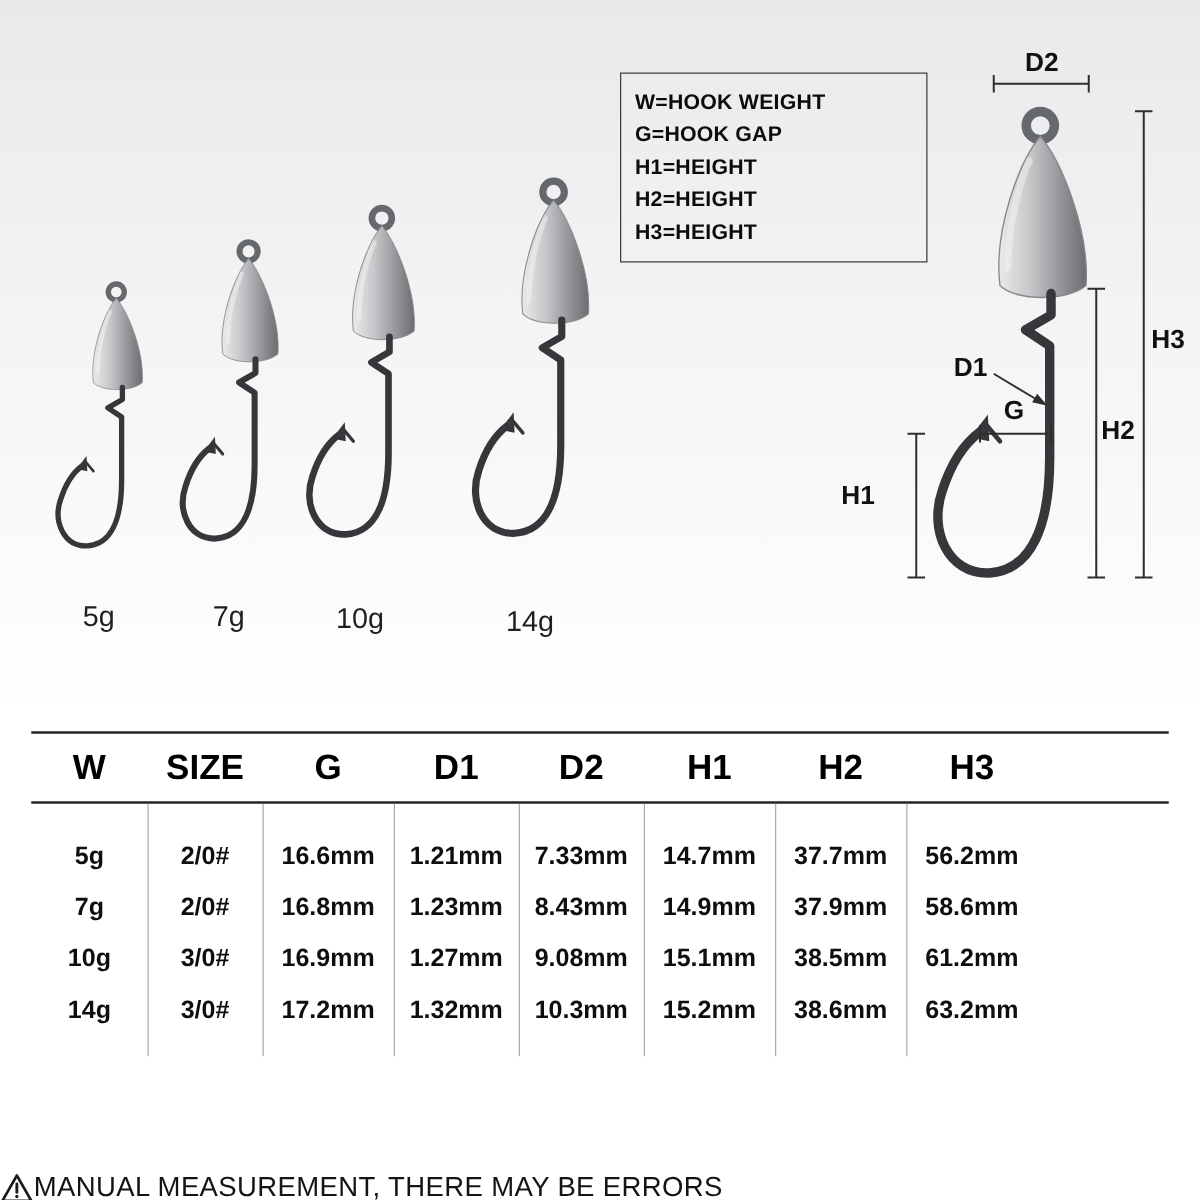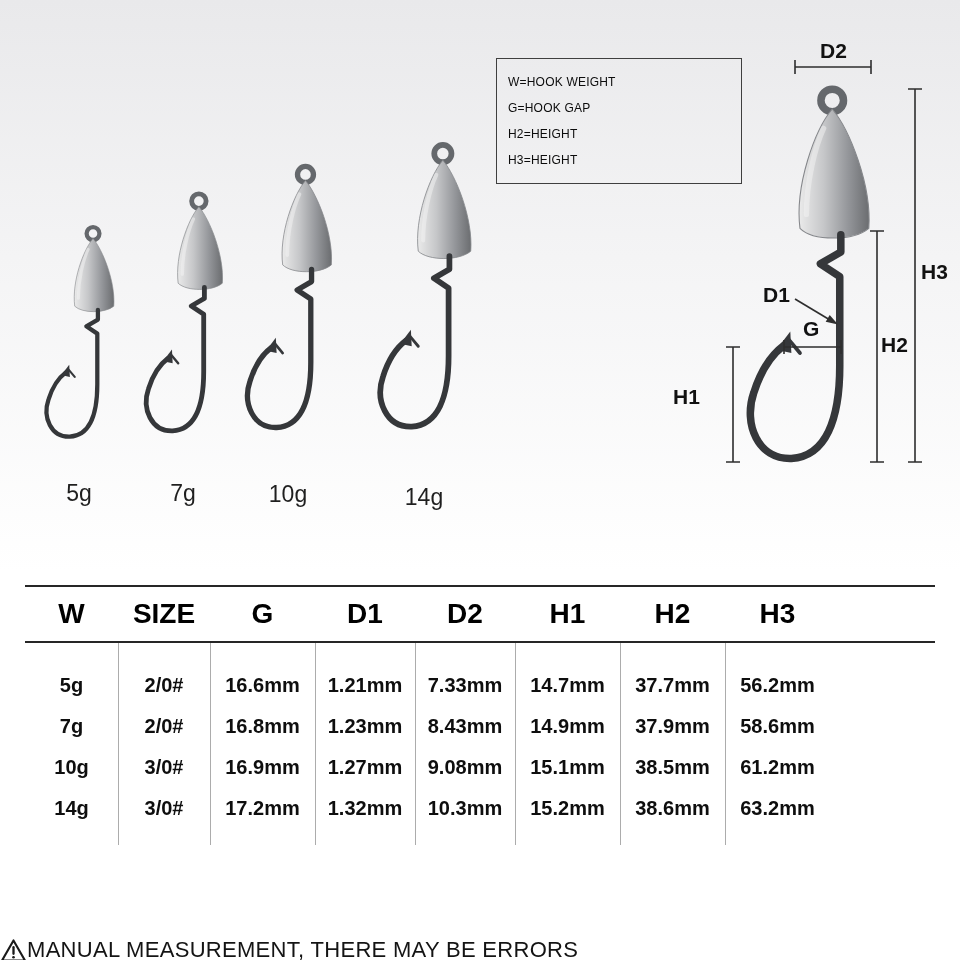--- a/index.html
+++ b/index.html
@@ -18,21 +18,21 @@
   .hook-1 { left:18px;  top:222px; width:122px; }
   .hook-2 { left:114px; top:188px; width:138px; }
   .hook-3 { left:212px; top:160px; width:152px; }
   .hook-4 { left:342px; top:138px; width:164px; }
   .hook-label { font-size:23px; color:#1f1f1f; margin-top:2px; }
   
   .legend {
     position:absolute; left:496px; top:58px; width:246px; box-sizing:border-box;
     border:1px solid #3f3f3f; padding:10px 6px 10px 11px;
   }
-  .legend-line { font-size:12px; line-height:26px; color:#0c0c0c; font-weight:400;
+  .legend-line { font-size:17px; line-height:26px; color:#0c0c0c; font-weight:700;
     letter-spacing:0.2px; white-space:nowrap; }
   
   .diagram { position:absolute; left:615px; top:35px; width:345px; height:525px; }
   .hook-big { position:absolute; left:85px; top:45px; width:215px; }
   .overlay { position:absolute; left:0; top:0; width:345px; height:525px; }
   .dim-label { position:absolute; font-size:21px; font-weight:600; color:#111; }
   .lbl-d2 { left:205px; top:4px; }
   .lbl-h3 { left:306px; top:225px; }
   .lbl-h2 { left:266px; top:298px; }
   .lbl-d1 { left:148px; top:248px; }
@@ -102,20 +102,21 @@
 <div class="hook-item hook-4">
   <svg viewBox="0 0 200 420">
       <use href="#jighook"></use>
     </svg>
   <div class="hook-label">14g</div>
 </div>
 
 <div class="legend">
   <div class="legend-line">W=HOOK WEIGHT</div>
   <div class="legend-line">G=HOOK GAP</div>
+  <div class="legend-line">H1=HEIGHT</div>
   <div class="legend-line">H2=HEIGHT</div>
   <div class="legend-line">H3=HEIGHT</div>
 </div>
 
 <div class="diagram">
   <svg class="hook-big" viewBox="0 0 200 420">
       <use href="#jighook"></use>
     </svg>
   <svg class="overlay" viewBox="0 0 345 525">
     <g stroke="#2e2e2e" stroke-width="1.6" fill="none">

